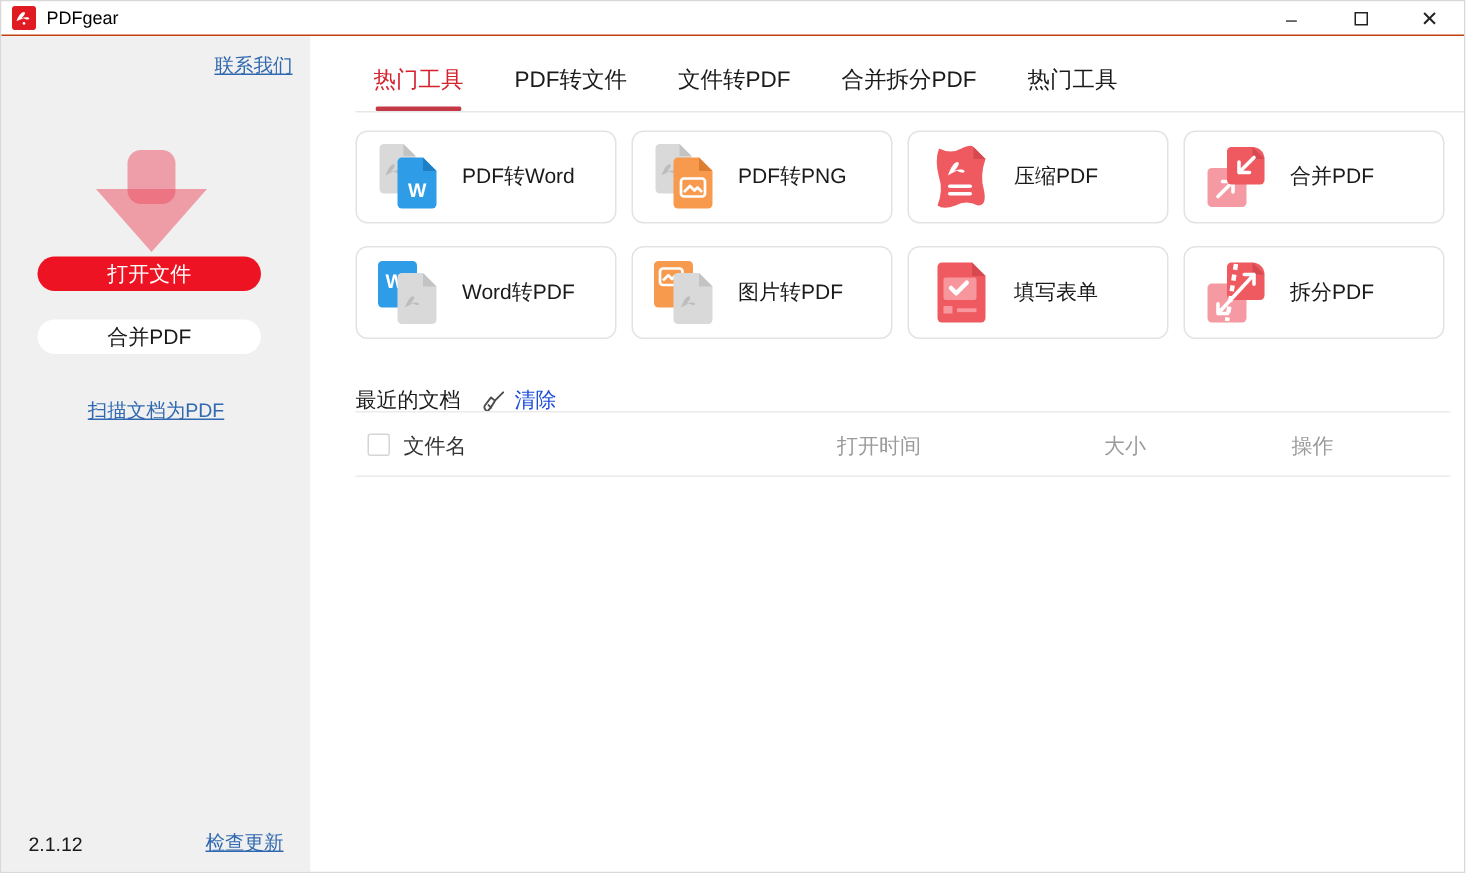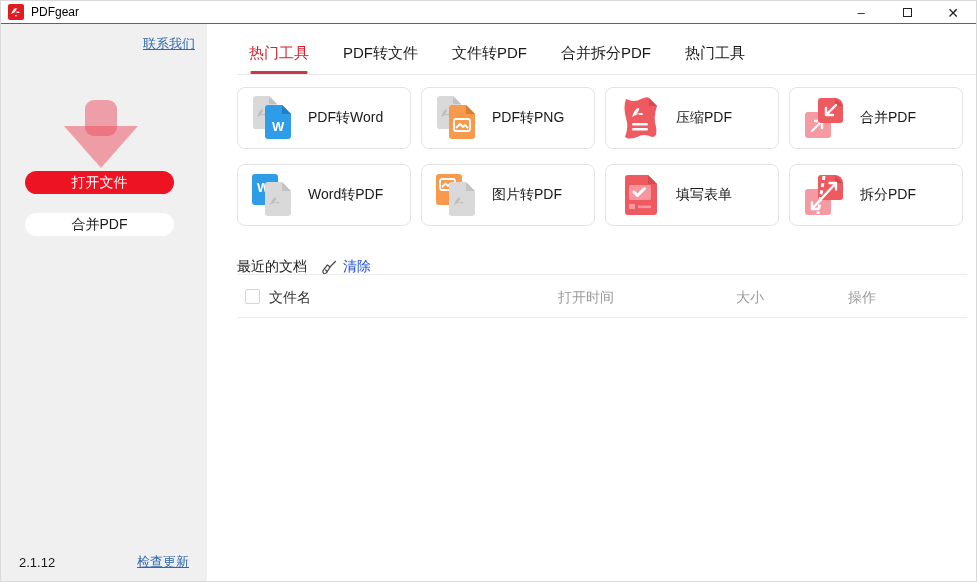--- a/index.html
+++ b/index.html
@@ -47,21 +47,21 @@
   .clear-btn { display:flex; align-items:center; margin-left:14px; cursor:pointer; }
   .clear-btn svg { margin-right:5px; }
   .clear-label { font-size:14px; color:#1d4ed8; }
 
   .table-head { position:absolute; left:30px; right:9px; top:250px; height:44px; border-top:1px solid #ebebeb; border-bottom:1px solid #ebebeb; }
   .th-check { position:absolute; left:8px; top:14px; width:15px; height:15px; border:1px solid #d5d5d5; border-radius:2px; background:#fff; cursor:pointer; }
   .th { position:absolute; top:14px; font-size:14px; color:#9b9b9b; }
   .th-name { left:32px; color:#333; }
   .th-time { left:321px; }
   .th-size { left:499px; }
-  .th-op { left:611px; }
+  .th-op { left:624px; }
 </style>
 </head>
 <body>
 
 <div class="window">
 
   <div class="titlebar">
     <div class="app-icon">
       <svg width="12" height="12" viewBox="0 0 12 12">
           <path d="M1 8c1.5-4 3.5-6 5-6 1.2 0 .8 2.2-1.8 4.2 2.8-1 5.3-.8 5.3.2 0 .9-2.2.7-3.8-.3-1.6.6-3.4 1.5-4.7 1.9z" fill="#fff"></path>
@@ -85,20 +85,21 @@
   <div class="sidebar">
     <a class="link contact">联系我们</a>
 
     <svg class="dl-arrow" width="90" height="76" viewBox="0 0 90 76">
       <rect x="29" y="2" width="32" height="36" rx="9" fill="#ec4b5f" opacity="0.5"></rect>
       <path d="M8 28 H82 L45 70 Z" fill="#ec4b5f" opacity="0.5" stroke="#ec4b5f" stroke-opacity="0" stroke-linejoin="round"></path>
     </svg>
 
     <button class="side-btn btn-open">打开文件</button>
     <button class="side-btn btn-new">合并PDF</button>
+    <div class="scan-link"><a class="link">扫描文档为PDF</a></div>
 
     <span class="version">2.1.12</span>
     <a class="link check-update">检查更新</a>
   </div>
 
   <div class="main">
 
     <div class="tabs">
       <div class="tab active">热门工具</div>
       <div class="tab">PDF转文件</div>

